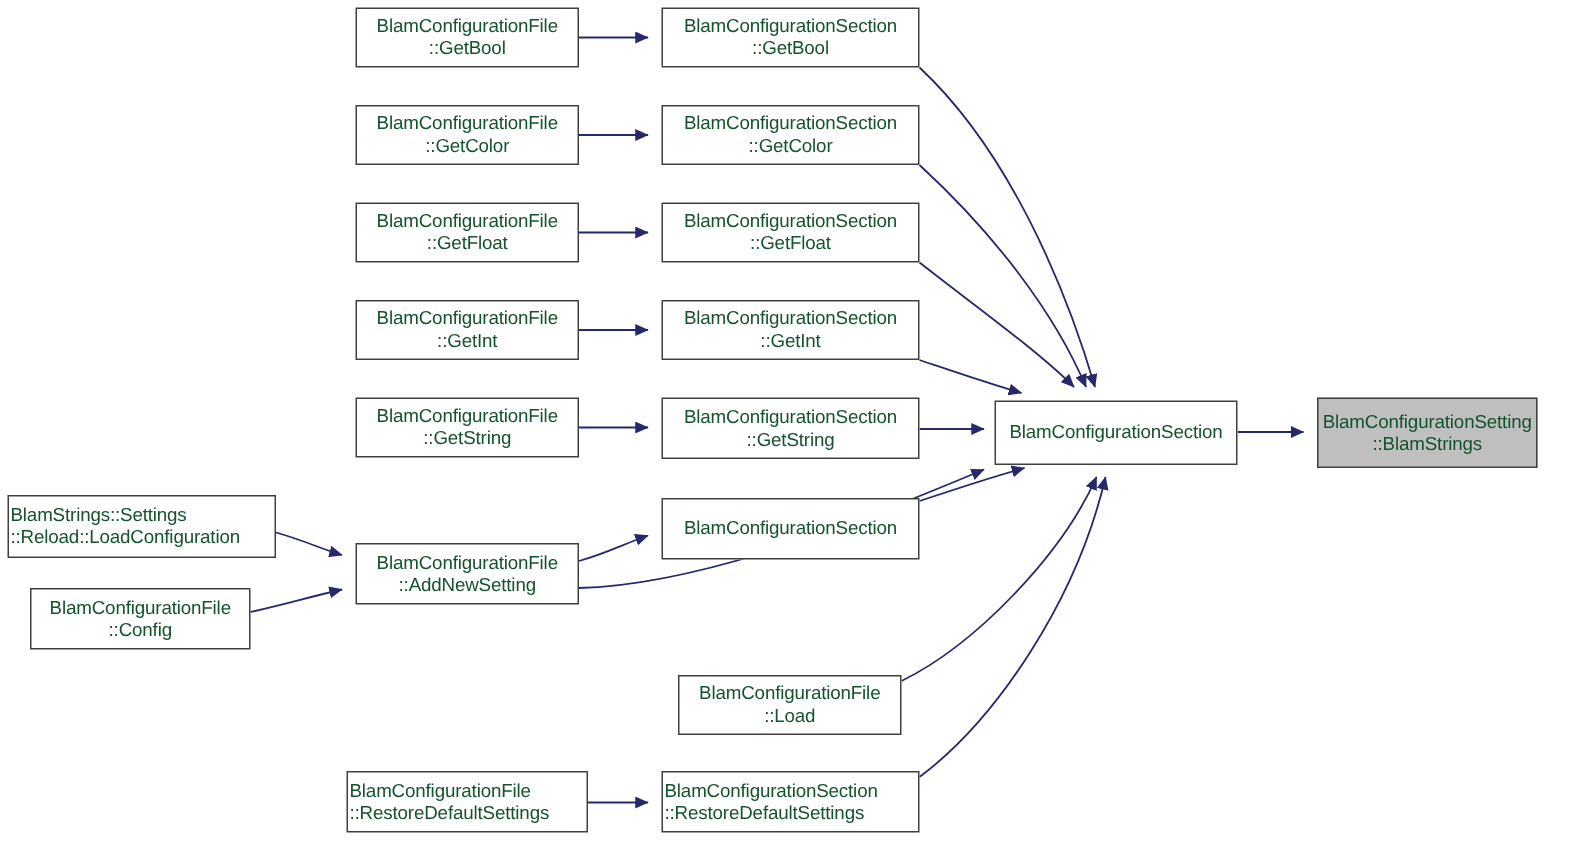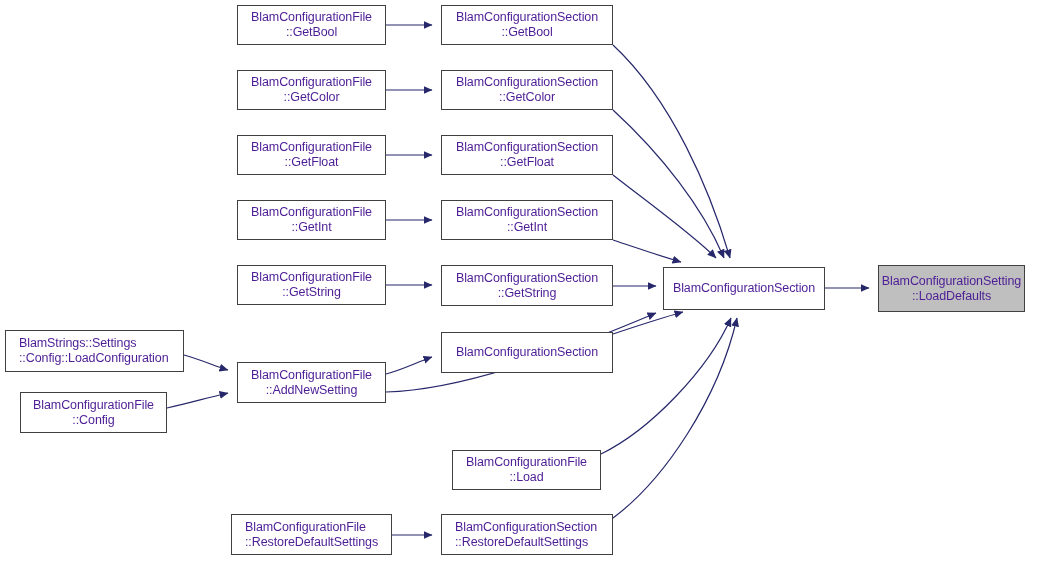--- a/index.html
+++ b/index.html
@@ -23,33 +23,33 @@
     top: 0;
     width: 1052px;
     height: 561px;
     pointer-events: none;
   }
   .node {
     position: absolute;
     box-sizing: border-box;
     border: 1px solid #404040;
     background: #ffffff;
-    color: #4c1d95;
+    color: #14532d;
     font-size: 12.5px;
     line-height: 15px;
     display: flex;
     flex-direction: column;
     justify-content: center;
     text-align: center;
     white-space: pre;
     letter-spacing: -0.1px;
   }
   .node.left-text {
     text-align: left;
-    padding-left: 13px;
+    padding-left: 1px;
   }
   .node.highlight {
     background: #bfbfbf;
   }
   .node .l1, .node .l2 {
     display: block;
   }
 </style>
 </head>
 <body>
@@ -86,27 +86,27 @@
   </svg>
 
   <div id="node-layer">
       <div class="node" style="left: 237px; top: 5px; width: 149px; height: 40px;"><span class="l1">BlamConfigurationFile</span><span class="l2">::GetBool</span></div>
       <div class="node" style="left: 237px; top: 70px; width: 149px; height: 40px;"><span class="l1">BlamConfigurationFile</span><span class="l2">::GetColor</span></div>
       <div class="node" style="left: 237px; top: 135px; width: 149px; height: 40px;"><span class="l1">BlamConfigurationFile</span><span class="l2">::GetFloat</span></div>
       <div class="node" style="left: 237px; top: 200px; width: 149px; height: 40px;"><span class="l1">BlamConfigurationFile</span><span class="l2">::GetInt</span></div>
       <div class="node" style="left: 237px; top: 265px; width: 149px; height: 40px;"><span class="l1">BlamConfigurationFile</span><span class="l2">::GetString</span></div>
       <div class="node" style="left: 237px; top: 362px; width: 149px; height: 41px;"><span class="l1">BlamConfigurationFile</span><span class="l2">::AddNewSetting</span></div>
       <div class="node left-text" style="left: 231px; top: 514px; width: 161px; height: 41px;"><span class="l1">BlamConfigurationFile</span><span class="l2">::RestoreDefaultSettings</span></div>
-      <div class="node left-text" style="left: 5px; top: 330px; width: 179px; height: 42px;"><span class="l1">BlamStrings::Settings</span><span class="l2">::Config::LoadConfiguration</span></div>
+      <div class="node left-text" style="left: 5px; top: 330px; width: 179px; height: 42px;"><span class="l1">BlamStrings::Settings</span><span class="l2">::Reload::LoadConfiguration</span></div>
       <div class="node" style="left: 20px; top: 392px; width: 147px; height: 41px;"><span class="l1">BlamConfigurationFile</span><span class="l2">::Config</span></div>
       <div class="node" style="left: 441px; top: 5px; width: 172px; height: 40px;"><span class="l1">BlamConfigurationSection</span><span class="l2">::GetBool</span></div>
       <div class="node" style="left: 441px; top: 70px; width: 172px; height: 40px;"><span class="l1">BlamConfigurationSection</span><span class="l2">::GetColor</span></div>
       <div class="node" style="left: 441px; top: 135px; width: 172px; height: 40px;"><span class="l1">BlamConfigurationSection</span><span class="l2">::GetFloat</span></div>
       <div class="node" style="left: 441px; top: 200px; width: 172px; height: 40px;"><span class="l1">BlamConfigurationSection</span><span class="l2">::GetInt</span></div>
       <div class="node" style="left: 441px; top: 265px; width: 172px; height: 41px;"><span class="l1">BlamConfigurationSection</span><span class="l2">::GetString</span></div>
       <div class="node" style="left: 441px; top: 332px; width: 172px; height: 41px;"><span class="l1">BlamConfigurationSection</span></div>
       <div class="node" style="left: 452px; top: 450px; width: 149px; height: 40px;"><span class="l1">BlamConfigurationFile</span><span class="l2">::Load</span></div>
       <div class="node left-text" style="left: 441px; top: 514px; width: 172px; height: 41px;"><span class="l1">BlamConfigurationSection</span><span class="l2">::RestoreDefaultSettings</span></div>
       <div class="node" style="left: 663px; top: 267px; width: 162px; height: 43px;"><span class="l1">BlamConfigurationSection</span></div>
-      <div class="node highlight" style="left: 878px; top: 265px; width: 147px; height: 47px;"><span class="l1">BlamConfigurationSetting</span><span class="l2">::LoadDefaults</span></div>
+      <div class="node highlight" style="left: 878px; top: 265px; width: 147px; height: 47px;"><span class="l1">BlamConfigurationSetting</span><span class="l2">::BlamStrings</span></div>
     </div>
 
 </div>
 
 </body></html>

